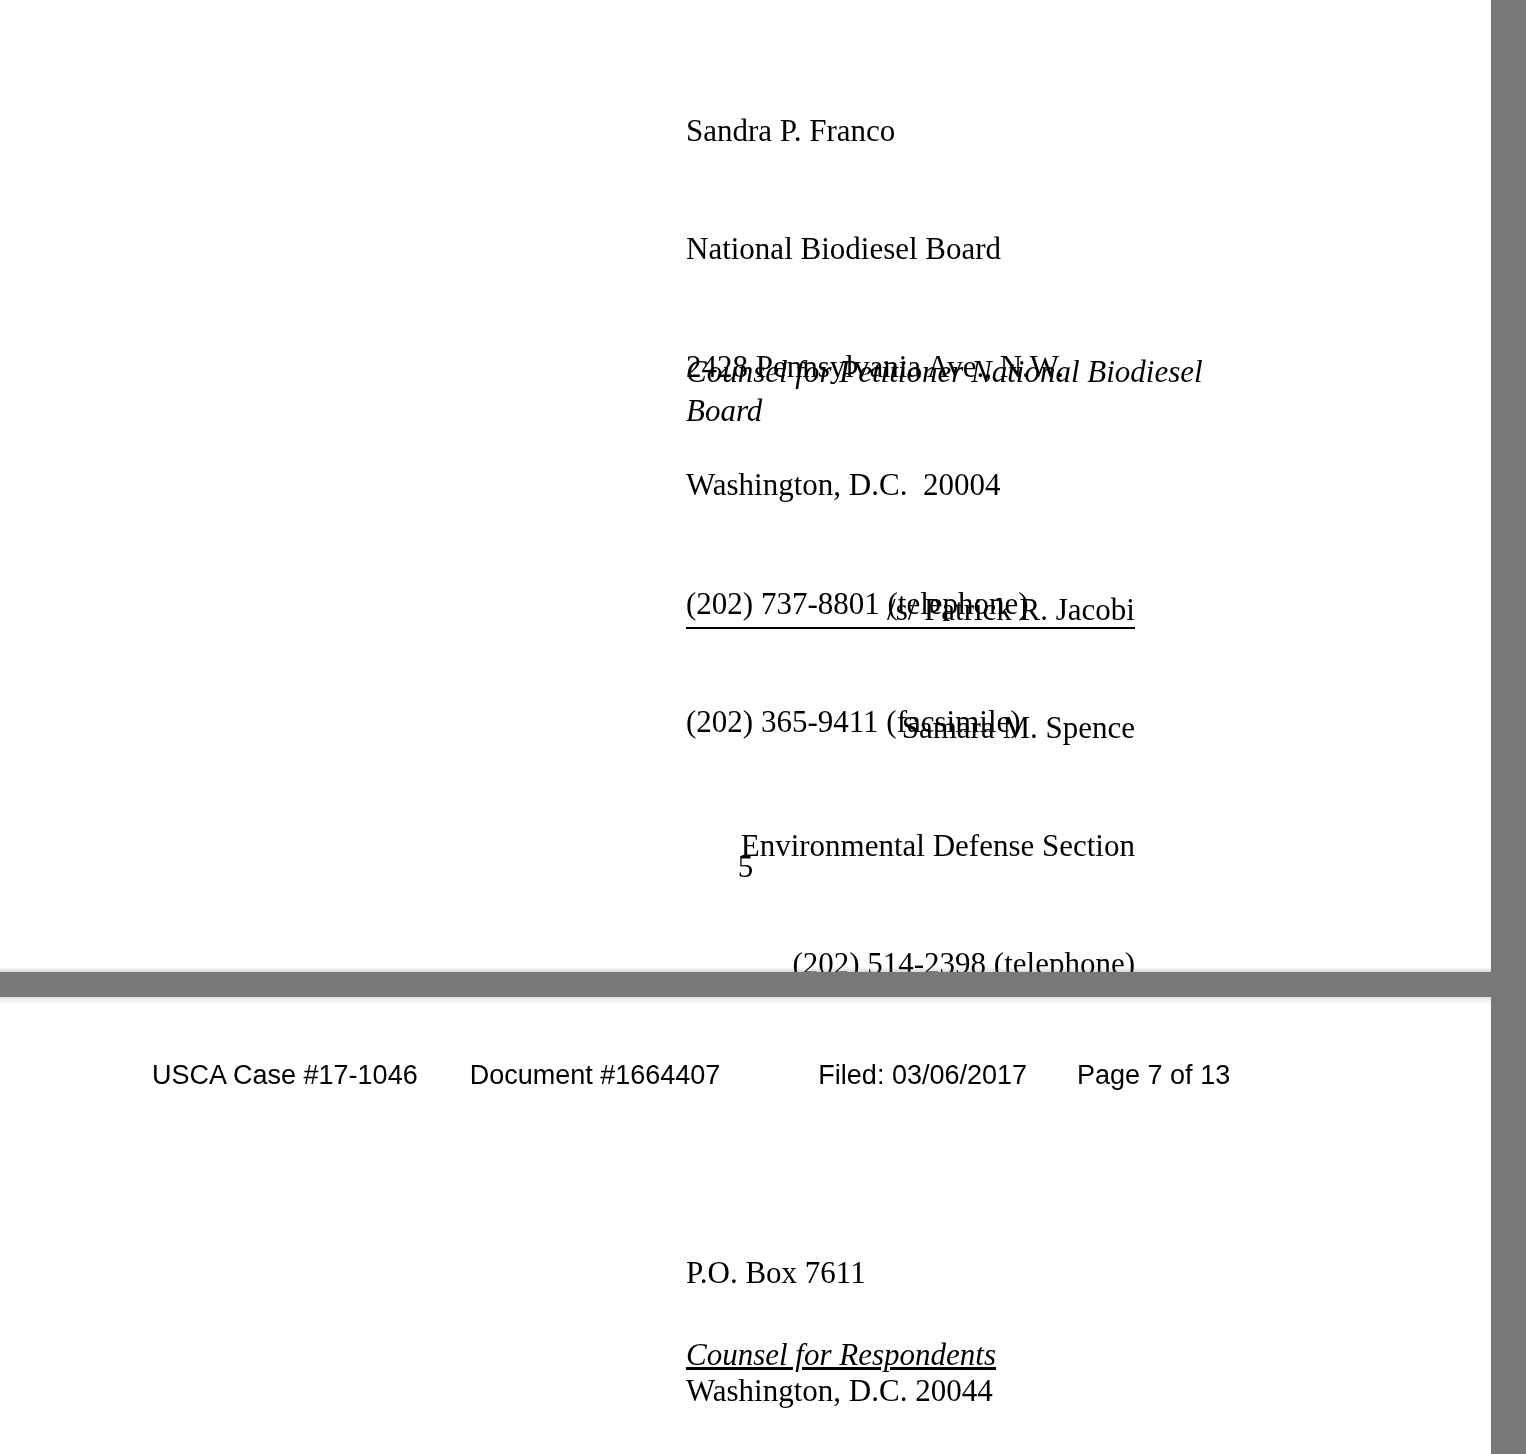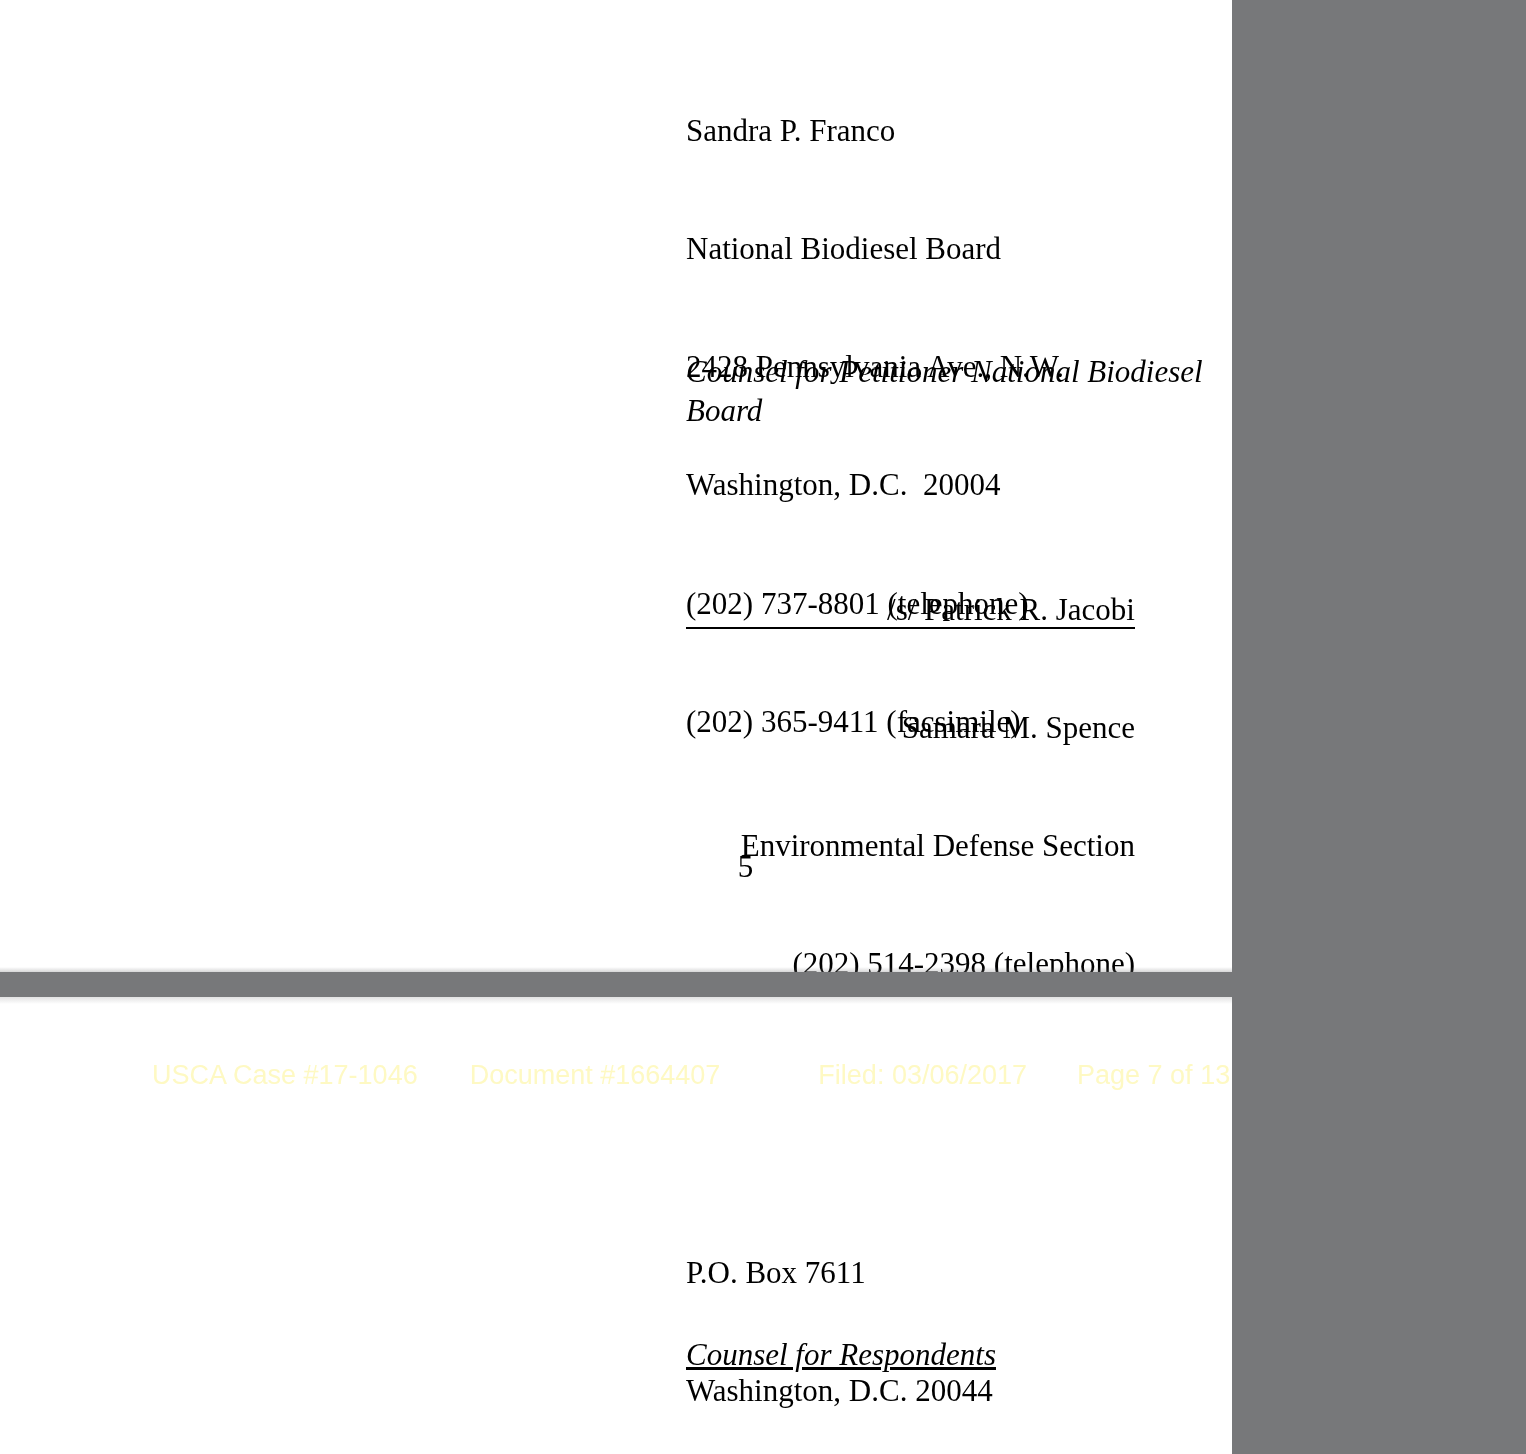--- a/index.html
+++ b/index.html
@@ -19,21 +19,21 @@
     position: relative;
     width: 1526px;
     height: 1454px;
     background: #77787a;
   }
 
   
   .page {
     position: absolute;
     left: 0;
-    width: 1232px;
+    width: 1491px;
     background: #ffffff;
     box-sizing: border-box;
   }
   .page-one {
     top: 0;
     height: 972px;
   }
   .page-two {
     top: 997px;
     height: 457px;
@@ -117,21 +117,21 @@
   }
 
   
   .ecf-stamp {
     position: absolute;
     left: 152px;
     top: 1060px;
     width: 1200px;
     font-family: "Liberation Sans", "DejaVu Sans", sans-serif;
     font-size: 27px;
-    color: #fef9c3;
+    color: #000000;
     white-space: nowrap;
     letter-spacing: 0px;
   }
   .ecf-field {
     display: inline-block;
   }
   .ecf-gap-a { width: 52px; display: inline-block; }
   .ecf-gap-b { width: 98px; display: inline-block; }
   .ecf-gap-c { width: 50px; display: inline-block; }
 </style>

